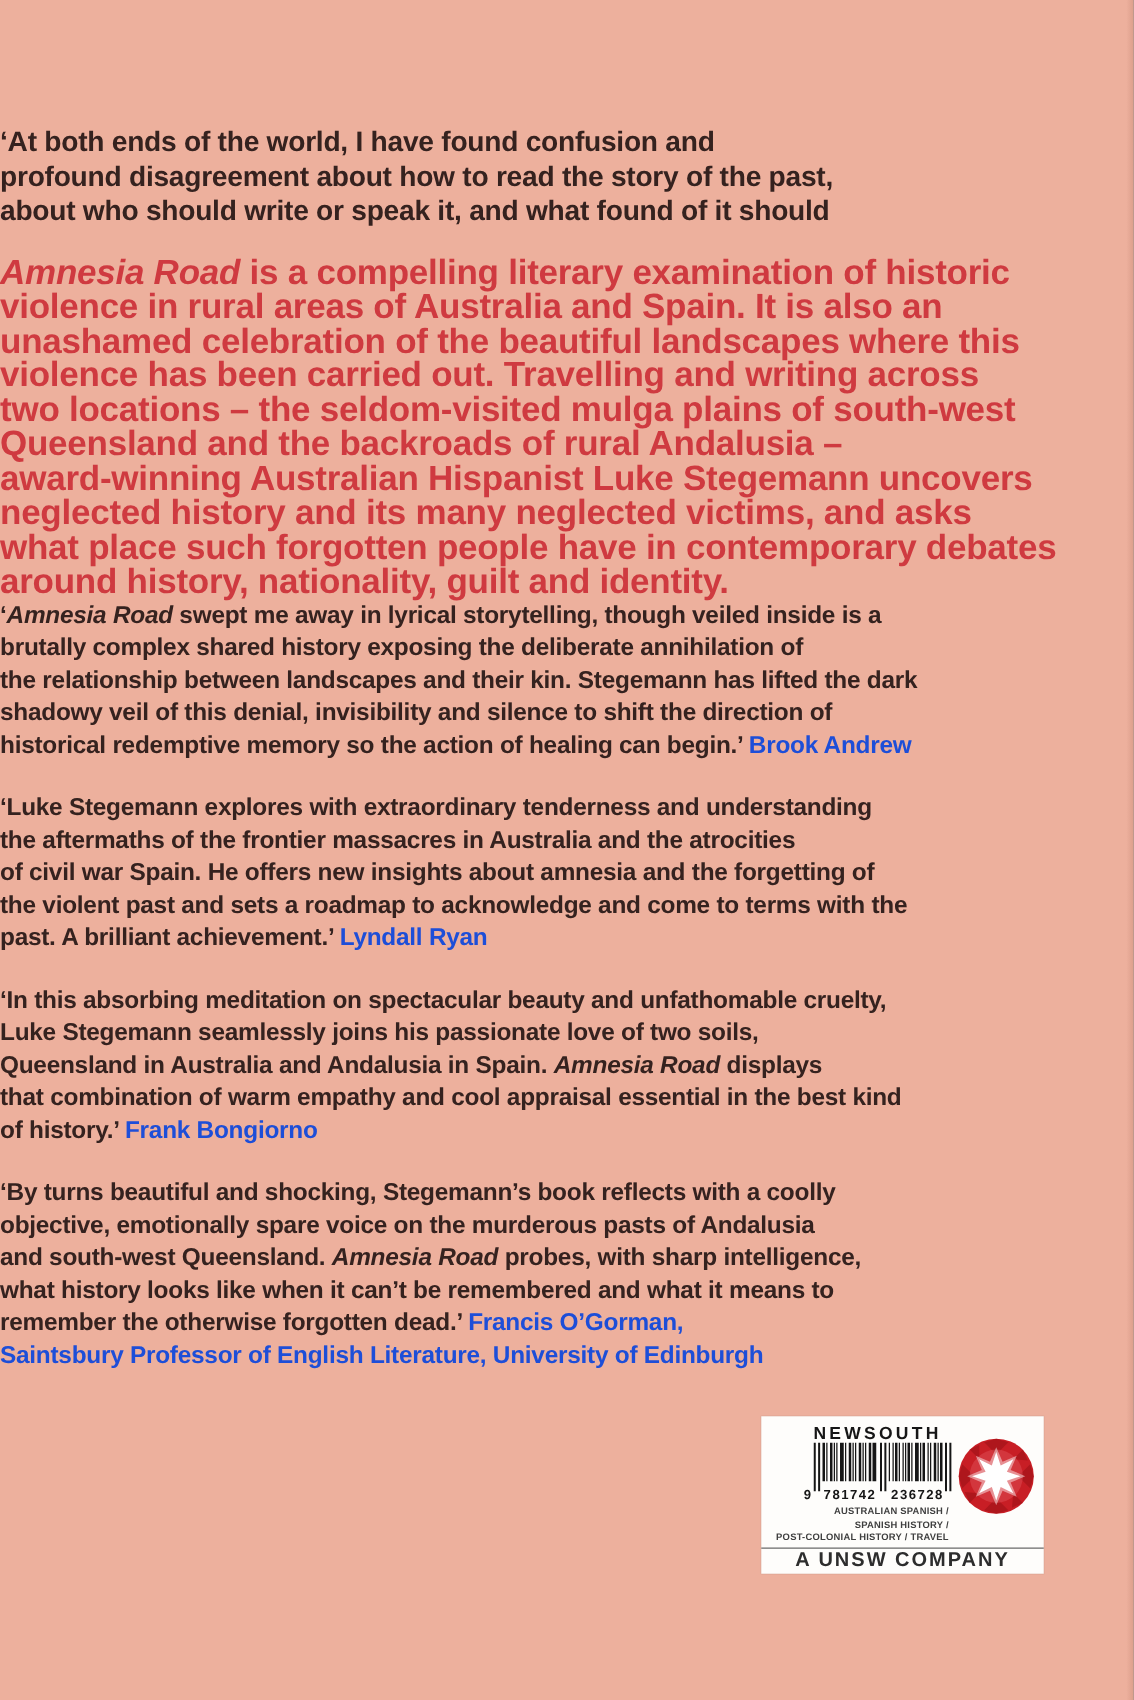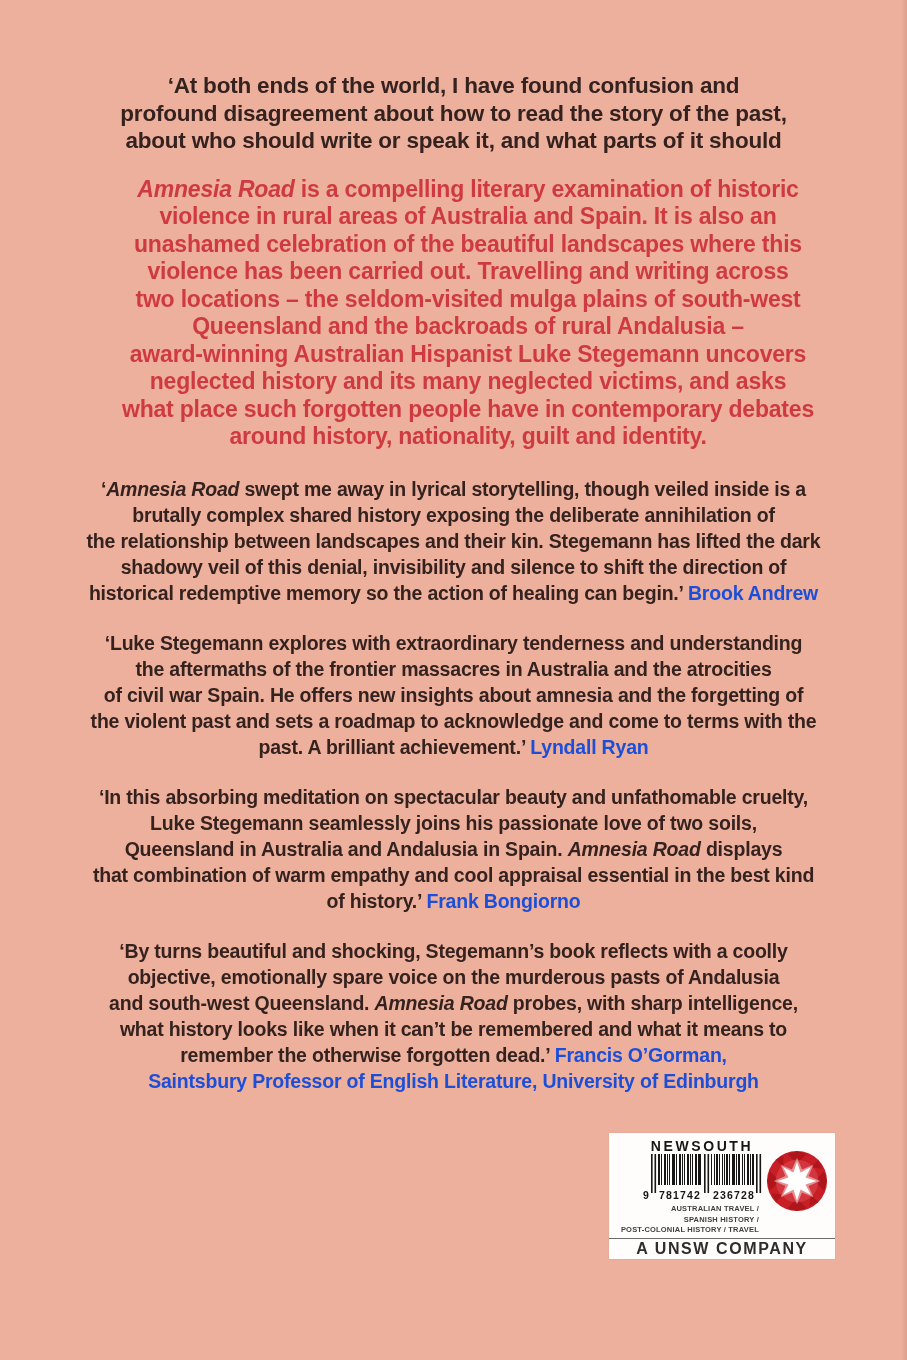--- a/index.html
+++ b/index.html
@@ -6,34 +6,33 @@
   .cover{
     position:relative;
     width:907px;height:1360px;
     background:#edb09d;
     overflow:hidden;
     font-family:"Liberation Sans","DejaVu Sans",sans-serif;
     font-weight:700;
     -webkit-font-smoothing:antialiased;
   }
   .text-col{
-    position:absolute;top:72px;left:0;width:100%;
-    text-align:center;
+    position:absolute;top:100px;left:0;width:100%;
   }
   .headline{
     margin:0;
     color:#35221f;
     font-size:22.5px;line-height:27.5px;letter-spacing:-0.2px;
   }
   .blurb{
     margin:21px 0 0 0;
     color:#cf3a40;
-    font-size:23px;line-height:27.5px;letter-spacing:-0.2px;padding-left:29px;
+    font-size:28px;line-height:27.5px;letter-spacing:-0.2px;
   }
-  .endorsements{margin-top:25px;}
+  .endorsements{}
   .endorsement{
     margin:0 0 24px 0;
     color:#35221f;
     font-size:19.5px;line-height:26px;letter-spacing:-0.2px;
   }
   .seg-italic{font-style:italic;}
   .seg-attribution{color:#1d4ed8;}
   
   .pub-box{
     position:absolute;left:609px;top:1133px;width:226px;height:126px;
@@ -70,21 +69,21 @@
     background:linear-gradient(to right, rgba(120,60,40,0), rgba(120,60,40,0.15));
     pointer-events:none;
   }
 </style>
 </head>
 <body>
 
 <div class="cover">
 
   <div class="text-col">
-    <p class="headline"><span class="seg-normal">‘At both ends of the world, I have found confusion and</span><br><span class="seg-normal">profound disagreement about how to read the story of the past,</span><br><span class="seg-normal">about who should write or speak it, and what parts of it should</span><br></p>
+    <p class="headline"><span class="seg-normal">‘At both ends of the world, I have found confusion and</span><br><span class="seg-normal">profound disagreement about how to read the story of the past,</span><br><span class="seg-normal">about who should write or speak it, and what found of it should</span><br></p>
     <p class="blurb"><span class="seg-italic">Amnesia Road</span><span class="seg-normal"> is a compelling literary examination of historic</span><br><span class="seg-normal">violence in rural areas of Australia and Spain. It is also an</span><br><span class="seg-normal">unashamed celebration of the beautiful landscapes where this</span><br><span class="seg-normal">violence has been carried out. Travelling and writing across</span><br><span class="seg-normal">two locations – the seldom-visited mulga plains of south-west</span><br><span class="seg-normal">Queensland and the backroads of rural Andalusia –</span><br><span class="seg-normal">award-winning Australian Hispanist Luke Stegemann uncovers</span><br><span class="seg-normal">neglected history and its many neglected victims, and asks</span><br><span class="seg-normal">what place such forgotten people have in contemporary debates</span><br><span class="seg-normal">around history, nationality, guilt and identity.</span></p>
     <div class="endorsements">
       <p class="endorsement"><span class="seg-normal">‘</span><span class="seg-italic">Amnesia Road</span><span class="seg-normal"> swept me away in lyrical storytelling, though veiled inside is a</span><br><span class="seg-normal">brutally complex shared history exposing the deliberate annihilation of</span><br><span class="seg-normal">the relationship between landscapes and their kin. Stegemann has lifted the dark</span><br><span class="seg-normal">shadowy veil of this denial, invisibility and silence to shift the direction of</span><br><span class="seg-normal">historical redemptive memory so the action of healing can begin.’ </span><span class="seg-attribution">Brook Andrew</span></p>
       <p class="endorsement"><span class="seg-normal">‘Luke Stegemann explores with extraordinary tenderness and understanding</span><br><span class="seg-normal">the aftermaths of the frontier massacres in Australia and the atrocities</span><br><span class="seg-normal">of civil war Spain. He offers new insights about amnesia and the forgetting of</span><br><span class="seg-normal">the violent past and sets a roadmap to acknowledge and come to terms with the</span><br><span class="seg-normal">past. A brilliant achievement.’ </span><span class="seg-attribution">Lyndall Ryan</span></p>
       <p class="endorsement"><span class="seg-normal">‘In this absorbing meditation on spectacular beauty and unfathomable cruelty,</span><br><span class="seg-normal">Luke Stegemann seamlessly joins his passionate love of two soils,</span><br><span class="seg-normal">Queensland in Australia and Andalusia in Spain. </span><span class="seg-italic">Amnesia Road</span><span class="seg-normal"> displays</span><br><span class="seg-normal">that combination of warm empathy and cool appraisal essential in the best kind</span><br><span class="seg-normal">of history.’ </span><span class="seg-attribution">Frank Bongiorno</span></p>
       <p class="endorsement"><span class="seg-normal">‘By turns beautiful and shocking, Stegemann’s book reflects with a coolly</span><br><span class="seg-normal">objective, emotionally spare voice on the murderous pasts of Andalusia</span><br><span class="seg-normal">and south-west Queensland. </span><span class="seg-italic">Amnesia Road</span><span class="seg-normal"> probes, with sharp intelligence,</span><br><span class="seg-normal">what history looks like when it can’t be remembered and what it means to</span><br><span class="seg-normal">remember the otherwise forgotten dead.’ </span><span class="seg-attribution">Francis O’Gorman,</span><br><span class="seg-attribution">Saintsbury Professor of English Literature, University of Edinburgh</span></p>
     </div>
   </div>
 
   <div class="pub-box">
@@ -129,21 +128,21 @@
           <rect x="105" y="0" width="2" height="31"></rect>
           <rect x="108" y="0" width="1" height="31"></rect>
           <rect x="110" y="0" width="2" height="31"></rect>
         </g>
       <text class="barcode-digits-text" x="1" y="45">9</text>
       <text class="barcode-digits-text" x="38" y="45" text-anchor="middle">781742</text>
       <text class="barcode-digits-text" x="92" y="45" text-anchor="middle">236728</text>
     </svg>
 
     <div class="categories">
-      <div>AUSTRALIAN TRAVEL /</div>
+      <div>AUSTRALIAN SPANISH /</div>
       <div>SPANISH HISTORY /</div>
       <div>POST-COLONIAL HISTORY / TRAVEL</div>
     </div>
 
     <svg class="gem" width="62" height="62" viewBox="0 0 64 64">
       <circle cx="32" cy="32" r="31" fill="#c81e25"></circle>
       <g fill="#9a1016" opacity="0.55">
         <polygon points="32,1 42,4 32,14 22,4"></polygon>
         <polygon points="63,32 60,42 50,32 60,22"></polygon>
         <polygon points="32,63 22,60 32,50 42,60"></polygon>

